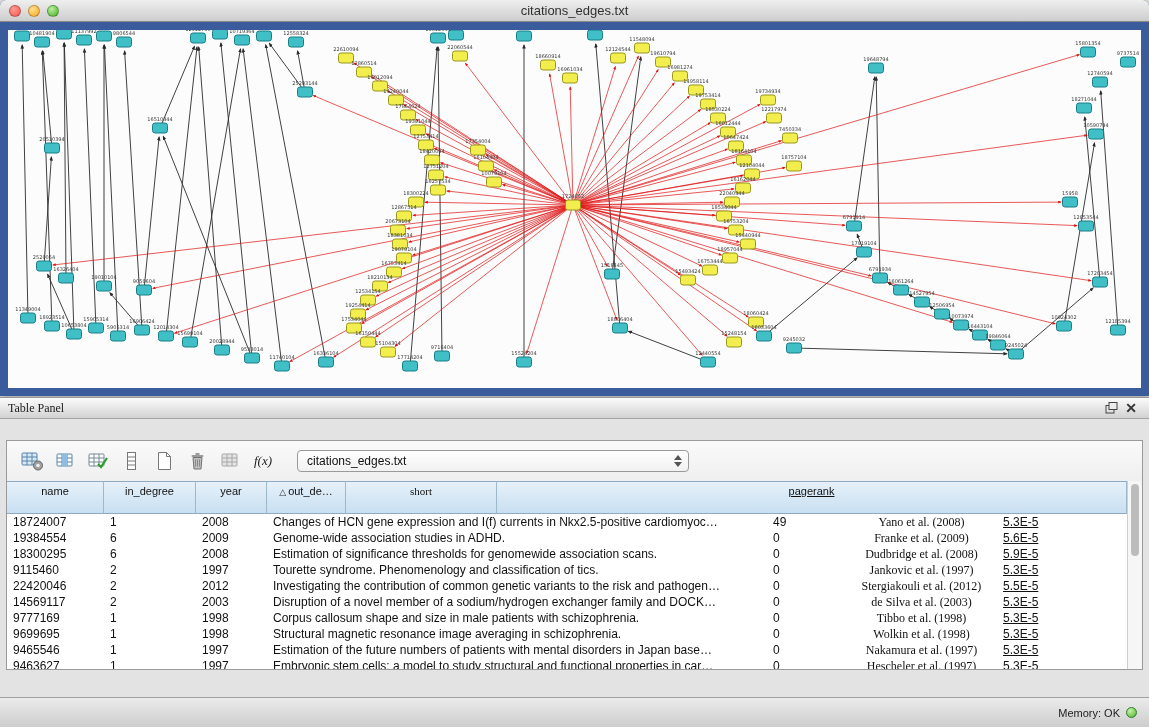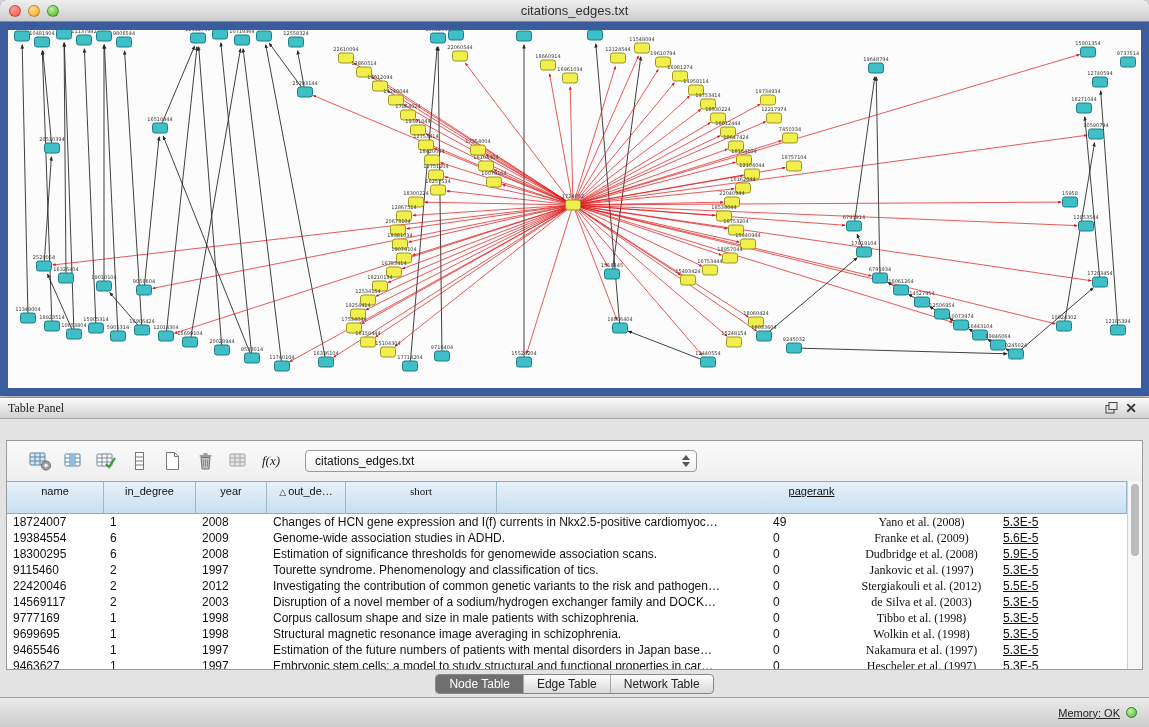--- a/index.html
+++ b/index.html
@@ -25,21 +25,21 @@
     background:linear-gradient(#fbfbfb,#d2d2d2); border-top:1px solid #979797; border-bottom:1px solid #a5a5a5;
     display:flex; align-items:center; }
   .panel-title { margin-left:8px; font-size:12px; color:#222;font-family:Liberation Serif, serif; }
   .panel-header .spacer { flex:1; }
   .ph-btn { width:20px; height:18px; display:flex; align-items:center; justify-content:center; cursor:default; }
   .close-x { font-size:14px; font-weight:bold; color:#333; margin-right:8px; }
 
   .content-box { position:absolute; left:6px; top:440px; width:1137px; height:230px;
     background:#ffffff; border:1px solid #9a9a9a; }
 
-  .toolbar { height:40px; display:flex; align-items:center; padding-left:20px; gap:7px;
+  .toolbar { height:40px; display:flex; align-items:center; padding-left:12px; gap:7px;
     background:linear-gradient(#fafafa,#efefef); }
   .tbicon { width:26px; height:24px; display:flex; align-items:center; justify-content:center; border-radius:3px; }
 
   .combo { margin-left:14px; width:392px; height:22px; border:1px solid #9a9a9a; border-radius:4px;
     background:linear-gradient(#ffffff,#f1f1f1); display:flex; align-items:center; position:relative;
     font-size:12px; color:#111; padding-left:9px; }
   .combo-arrows { position:absolute; right:6px; top:4px; display:flex; flex-direction:column; gap:2px; }
   .combo-arrows .up { width:0; height:0; border-left:4px solid transparent; border-right:4px solid transparent; border-bottom:5px solid #555; }
   .combo-arrows .dn { width:0; height:0; border-left:4px solid transparent; border-right:4px solid transparent; border-top:5px solid #555; }
 
@@ -60,21 +60,21 @@
   .tabs-row { position:absolute; left:0; top:674px; width:1149px; text-align:center; }
   .tabs { display:inline-flex; border:1px solid #878787; border-radius:4px; overflow:hidden;
     background:linear-gradient(#fdfdfd,#d9d9d9); height:20px; }
   .tab { padding:0 13px; font-size:12px; color:#222; line-height:19px; border-left:1px solid #a7a7a7; }
   .tab:first-child { border-left:none; }
   .tab.selected { background:#6f6f6f; color:#fff; }
 
   .status-bar { position:absolute; left:0; top:697px; width:1149px; height:30px;
     background:linear-gradient(#ebebeb,#cdcdcd); border-top:1px solid #a2a2a2;
     display:flex; align-items:center; justify-content:flex-end; gap:6px; padding-right:12px; }
-  .mem-label { font-size:11px; color:#222;text-decoration:underline; }
+  .mem-label { font-size:11px; color:#222; }
   .mem-dot { width:11px; height:11px; border-radius:50%; border:1px solid #2f7d28;
     background:radial-gradient(circle at 35% 30%, #c7f3a8, #4db52e); }
 </style>
 </head>
 <body>
 
 <div class="page">
 
   <div class="net-window">
     <div class="titlebar">
@@ -624,26 +624,19 @@
             <span class="cell col-5">Hescheler et al. (1997)</span>
             <span class="cell col-6">5.3E-5</span>
           </div>
         </div>
     </div>
     <div class="vscroll">
       <div class="vthumb"></div>
     </div>
   </div>
 
-  <div class="tabs-row">
-    <span class="tabs" id="tabs">
-        <span class="tab selected">Node Table</span>
-        <span class="tab">Edge Table</span>
-        <span class="tab">Network Table</span>
-      </span>
-  </div>
 
   <div class="status-bar">
     <span class="mem-label">Memory: OK</span>
     <span class="mem-dot"></span>
   </div>
 
 </div>
 
 </body></html>

